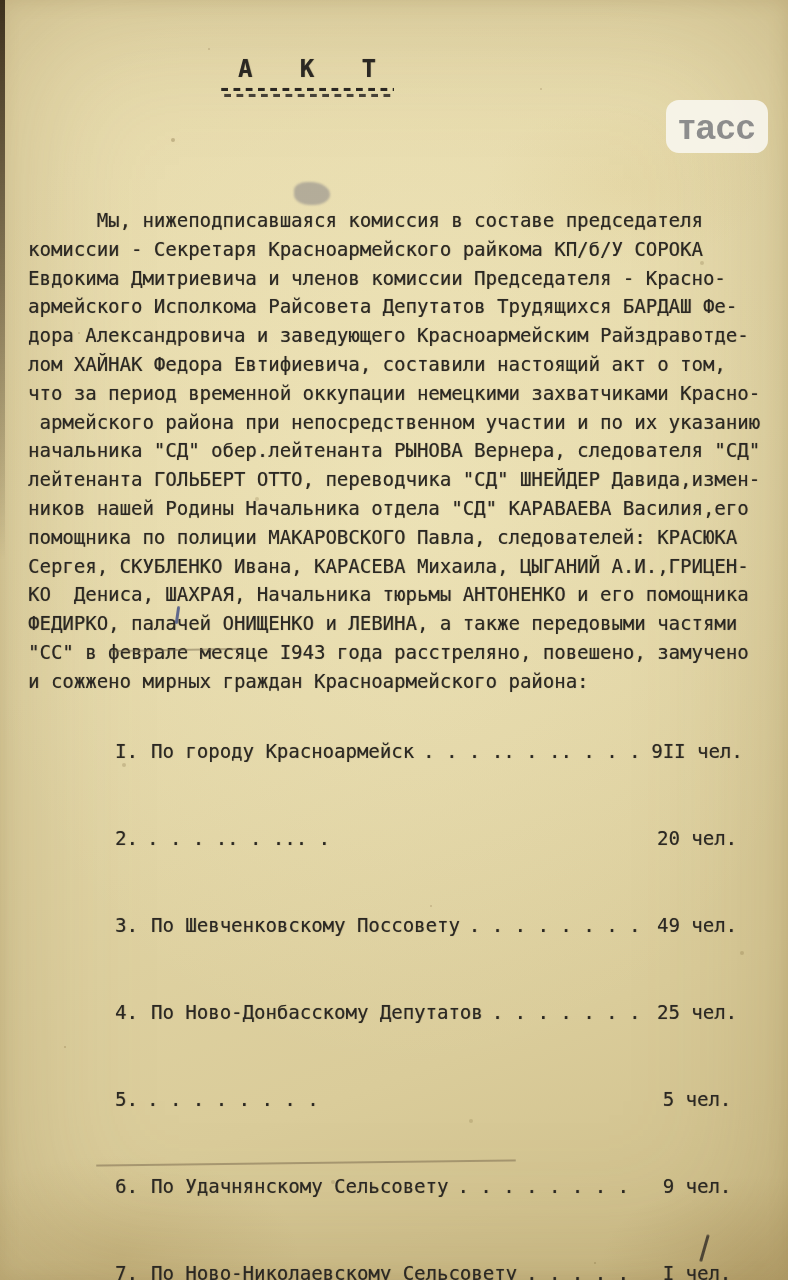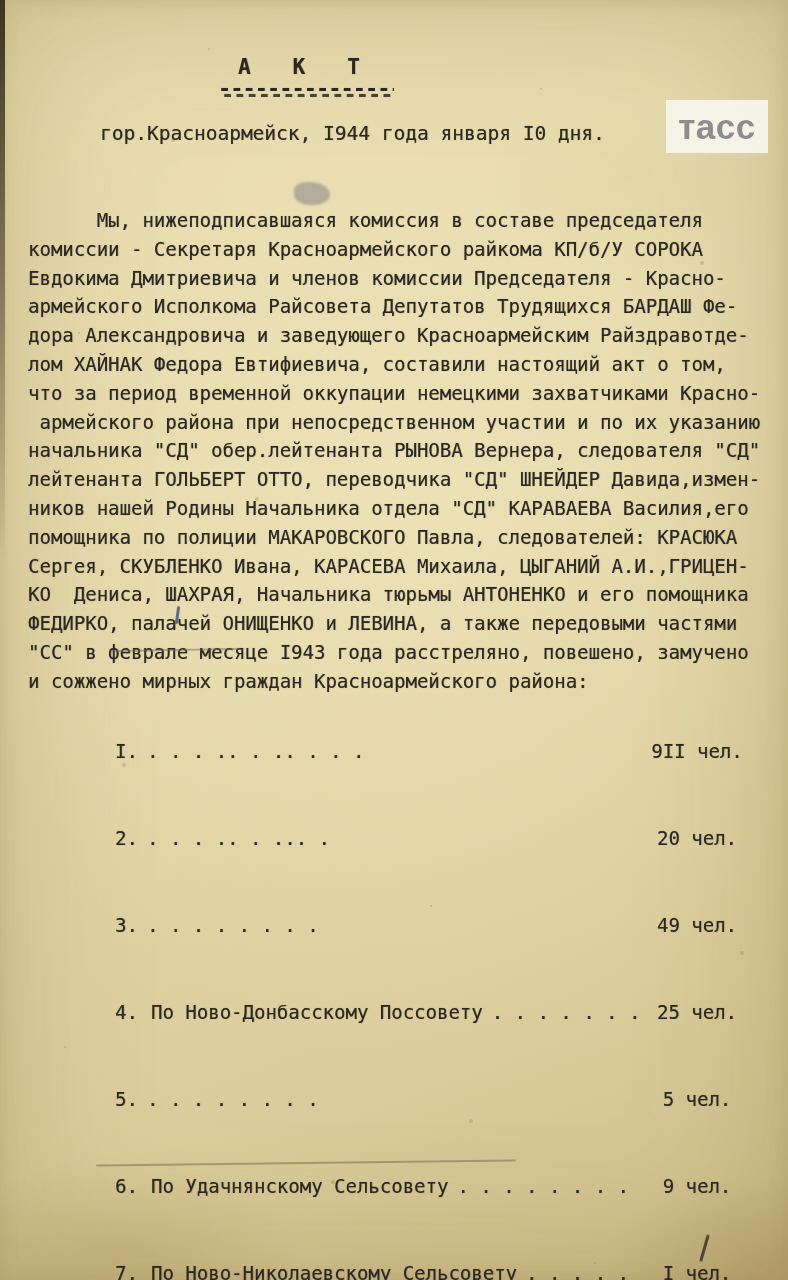--- a/index.html
+++ b/index.html
@@ -42,21 +42,21 @@
     background:linear-gradient(to bottom, rgba(38,26,11,.85) 0%, rgba(38,26,11,.45) 50%, rgba(38,26,11,0) 100%);
     filter:blur(.6px);
   }
   .typed{
     color:#2b2823;
     text-shadow:.4px .4px .8px rgba(48,42,30,.55);
     white-space:pre;
   }
   .title{
     position:absolute;left:238px;top:55px;
-    font-size:21px;font-weight:bold;letter-spacing:1px;
+    font-size:24px;font-weight:bold;letter-spacing:1px;
   }
   .title-rule{
     position:absolute;left:218px;top:84px;width:176px;height:16px;
     font-size:22px;font-weight:bold;letter-spacing:-1px;line-height:10px;
     overflow:hidden;
     text-shadow:3px 6px 0 rgba(43,40,35,.85);
   }
   .dateline{
     position:absolute;left:100px;top:122px;
     font-size:19.5px;
@@ -72,21 +72,21 @@
     font-size:19px;line-height:29px;
   }
   .row{display:flex;align-items:baseline;height:29px;}
   .row .num{width:38px;text-align:right;white-space:pre;flex:none;}
   .row .nm{white-space:pre;padding-left:13px;flex:none;}
   .row .dots{flex:1;overflow:hidden;white-space:nowrap;padding-left:9px;}
   .row .val{flex:none;min-width:96px;text-align:center;white-space:pre;}
   .watermark{
     position:absolute;left:666px;top:100px;width:102px;height:53px;
     background:rgba(247,245,237,.92);
-    display:flex;align-items:center;justify-content:center;
+    display:flex;align-items:center;justify-content:center;border-radius:13px;
   }
   .watermark span{
     font-family:"Liberation Sans",sans-serif;font-weight:bold;
     font-size:35px;color:#8d8d8d;letter-spacing:.5px;line-height:1;
   }
   .ink-correction{
     position:absolute;left:294px;top:182px;width:36px;height:23px;
     background:rgba(38,44,92,.28);border-radius:40% 60% 50% 50%;
     filter:blur(1.2px);
   }
@@ -117,45 +117,44 @@
 <div class="paper">
   <div class="edge-left"></div>
 
   <div class="watermark">
     <span>тасс</span>
   </div>
 
   <div class="typed title">А   К   Т</div>
   <div class="typed title-rule">---------------</div>
 
-  <div class="typed dateline">гор.Красноармейск, I944 года января I0 дня.</div>
 
   <div class="typed para para1">      Мы, нижеподписавшаяся комиссия в составе председателя
 комиссии - Секретаря Красноармейского райкома КП/б/У СОРОКА
 Евдокима Дмитриевича и членов комиссии Председателя - Красно-
 армейского Исполкома Райсовета Депутатов Трудящихся БАРДАШ Фе-
 дора Александровича и заведующего Красноармейским Райздравотде-
 лом ХАЙНАК Федора Евтифиевича, составили настоящий акт о том,
 что за период временной оккупации немецкими захватчиками Красно-
  армейского района при непосредственном участии и по их указанию
 начальника "СД" обер.лейтенанта РЫНОВА Вернера, следователя "СД"
 лейтенанта ГОЛЬБЕРТ ОТТО, переводчика "СД" ШНЕЙДЕР Давида,измен-
 ников нашей Родины Начальника отдела "СД" КАРАВАЕВА Василия,его
 помощника по полиции МАКАРОВСКОГО Павла, следователей: КРАСЮКА
 Сергея, СКУБЛЕНКО Ивана, КАРАСЕВА Михаила, ЦЫГАНИЙ А.И.,ГРИЦЕН-
 КО  Дениса, ШАХРАЯ, Начальника тюрьмы АНТОНЕНКО и его помощника
 ФЕДИРКО, палачей ОНИЩЕНКО и ЛЕВИНА, а также передовыми частями
 "СС" в феврале месяце I943 года расстреляно, повешено, замучено
 и сожжено мирных граждан Красноармейского района:</div>
 
   <div class="typed list">
-    <div class="row"><span class="num">I.</span><span class="dots">. . . .. . .. . . .</span><span class="val">9II чел.</span></div>
+    <div class="row"><span class="num">I.</span><span class="nm">По городу Красноармейск</span><span class="dots">. . . .. . .. . . .</span><span class="val">9II чел.</span></div>
     <div class="row"><span class="num">2.</span><span class="dots">. . . .. .  ... .</span><span class="val">20 чел.</span></div>
-    <div class="row"><span class="num">3.</span><span class="dots">. . . . . . . .</span><span class="val">49 чел.</span></div>
-    <div class="row"><span class="num">4.</span><span class="nm">По Ново-Донбасскому Поссовету</span><span class="dots">. . . . . . .</span><span class="val">25 чел.</span></div>
+    <div class="row"><span class="num">3.</span><span class="nm">По Шевченковскому Поссовету</span><span class="dots">. . . . . . . .</span><span class="val">49 чел.</span></div>
+    <div class="row"><span class="num">4.</span><span class="nm">По Ново-Донбасскому Депутатов</span><span class="dots">. . . . . . .</span><span class="val">25 чел.</span></div>
     <div class="row"><span class="num">5.</span><span class="dots">.  . . . . . . .</span><span class="val">5 чел.</span></div>
     <div class="row"><span class="num">6.</span><span class="nm">По Удачнянскому Сельсовету</span><span class="dots">. .  . . . . . .</span><span class="val">9 чел.</span></div>
     <div class="row"><span class="num">7.</span><span class="nm">По Ново-Николаевскому Сельсовету</span><span class="dots"> . . . . .</span><span class="val">I чел.</span></div>
     
     
     
     
     
     
     

